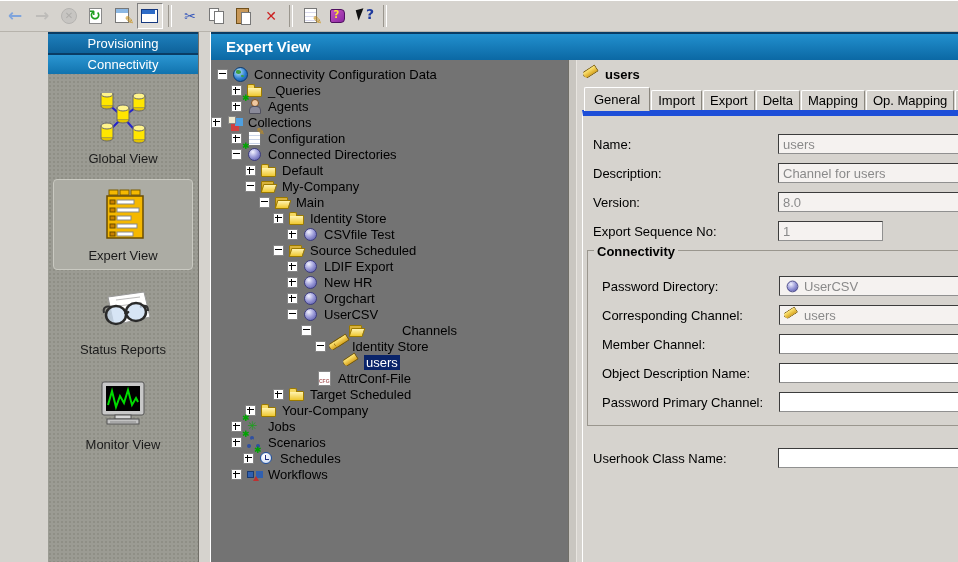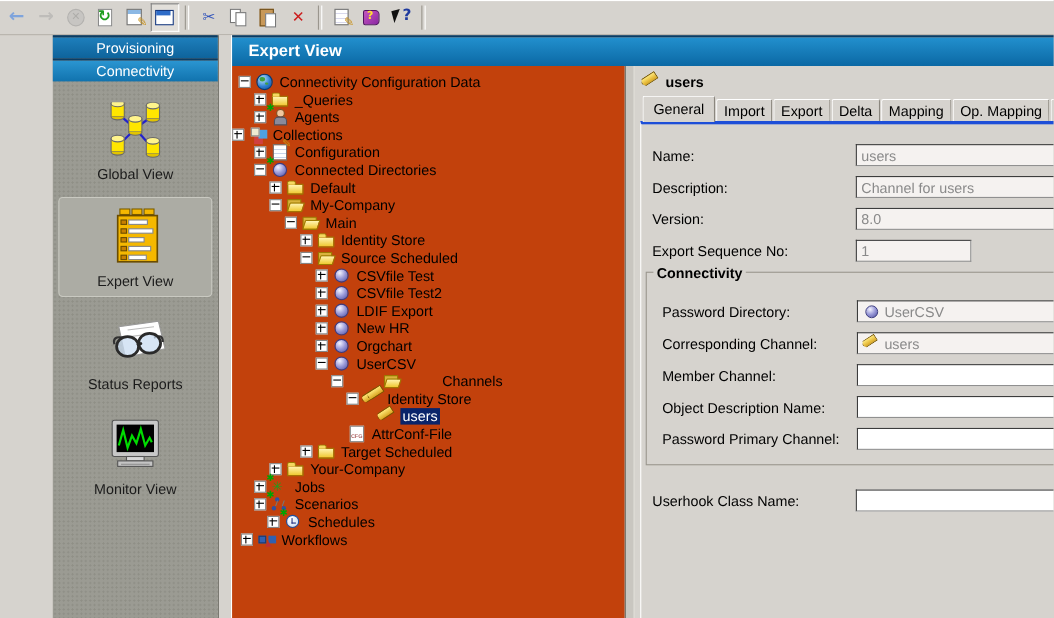--- a/index.html
+++ b/index.html
@@ -66,21 +66,21 @@
   .sb-divider{width:11px;flex:none;background:#D6D3CE;border-left:1px solid #716F68;border-right:1px solid #fff;}
   
   .content{flex:1;display:flex;flex-direction:column;min-width:0;}
   .blue-header{
     height:26px;flex:none;border-top:2px solid #0A3C64;
     background:linear-gradient(#2290CE,#0B68A4);
     color:#fff;font-weight:bold;font-size:15px;line-height:25px;padding-left:15px;
   }
   .panels{flex:1;display:flex;min-height:0;}
   
-  .tree-panel{width:357px;flex:none;background:#c2410c;overflow:hidden;padding-top:6px;}
+  .tree-panel{width:357px;flex:none;background:#737373;overflow:hidden;padding-top:6px;}
   .trow{display:flex;align-items:center;height:16px;white-space:nowrap;cursor:default;}
   .exp{width:9px;height:9px;flex:none;border:1px solid #848484;background:#fff;position:relative;margin-right:4px;}
   .exp::before{content:"";position:absolute;left:1px;right:1px;top:3px;height:1px;background:#000;}
   .exp.plus::after{content:"";position:absolute;top:1px;bottom:1px;left:3px;width:1px;background:#000;}
   .exp.none{visibility:hidden;}
   .tlabel{margin-left:3px;padding:0 2px;font-size:13px;}
   .tlabel.selected{background:#0A246A;color:#fff;}
   
   .ti{width:17px;height:16px;flex:none;position:relative;display:inline-block;}
   .star{position:absolute;left:-4px;top:-5px;z-index:2;color:#00A400;font-size:9px;font-weight:bold;}
@@ -118,21 +118,21 @@
   .detail{flex:1;min-width:0;background:#D6D3CE;display:flex;flex-direction:column;overflow:hidden;padding-left:5px;}
   .detail-header{display:flex;align-items:center;gap:4px;margin:6px 0 5px 2px;font-weight:bold;font-size:13px;}
   .tabs{display:flex;align-items:flex-end;padding-left:2px;position:relative;z-index:2;}
   .tab{
     height:15px;line-height:15px;padding:2px 6px;font-size:13px;background:#D6D3CE;
     border:1px solid #8a867e;border-bottom:none;border-top-color:#fff;border-left-color:#fff;
     border-radius:2px 2px 0 0;margin-right:1px;white-space:nowrap;cursor:pointer;
   }
   .tab.selected{height:19px;line-height:19px;padding:2px 9px;margin-bottom:-1px;z-index:3;position:relative;}
   .tab-page{
-    flex:1;border-top:3px solid #1d4ed8;border-left:1px solid #fff;
+    flex:1;border-top:6px solid #1d4ed8;border-left:1px solid #fff;
     padding:18px 0 0 10px;overflow:hidden;
   }
   .frow{display:flex;align-items:center;height:20px;margin-bottom:9px;}
   .frow label{width:185px;flex:none;font-size:13px;}
   .fld{
     width:340px;flex:none;height:18px;background:#fff;
     border:1px solid #3c3c3c;border-bottom-color:#909090;border-right-color:#909090;
     display:flex;align-items:center;gap:3px;padding:0 4px;font-size:13px;overflow:hidden;
   }
   .fld.readonly{background:#F5F2F0;color:#8a8a8a;}
@@ -342,34 +342,29 @@
           <div class="trow" style="padding-left: 48px;">
             <span class="exp minus"></span>
             <span class="ti ti-folder-open"></span>
             <span class="tlabel">Main</span>
           </div>
           <div class="trow" style="padding-left: 62px;">
             <span class="exp plus"></span>
             <span class="ti ti-folder"></span>
             <span class="tlabel">Identity Store</span>
           </div>
+          <div class="trow" style="padding-left: 76px;">
+            <span class="exp plus"></span>
+            <span class="ti ti-db"></span>
+            <span class="tlabel">CSVfile Test</span>
+          </div>
           <div class="trow" style="padding-left: 62px;">
             <span class="exp minus"></span>
             <span class="ti ti-folder-open"></span>
             <span class="tlabel">Source Scheduled</span>
-          </div>
-          <div class="trow" style="padding-left: 76px;">
-            <span class="exp plus"></span>
-            <span class="ti ti-db"></span>
-            <span class="tlabel">CSVfile Test</span>
-          </div>
-          <div class="trow" style="padding-left: 76px;">
-            <span class="exp plus"></span>
-            <span class="ti ti-db"></span>
-            <span class="tlabel">CSVfile Test2</span>
           </div>
           <div class="trow" style="padding-left: 76px;">
             <span class="exp plus"></span>
             <span class="ti ti-db"></span>
             <span class="tlabel">LDIF Export</span>
           </div>
           <div class="trow" style="padding-left: 76px;">
             <span class="exp plus"></span>
             <span class="ti ti-db"></span>
             <span class="tlabel">New HR</span>
@@ -428,21 +423,21 @@
             </span>
             <span class="tlabel">Scenarios</span>
           </div>
           <div class="trow" style="padding-left: 32px;">
             <span class="exp plus"></span>
             <span class="ti ti-schedule">
               <span class="star"></span>
             </span>
             <span class="tlabel">Schedules</span>
           </div>
-          <div class="trow" style="padding-left: 8px;">
+          <div class="trow" style="padding-left: 20px;">
             <span class="exp plus"></span>
             <span class="ti ti-workflow"></span>
             <span class="tlabel">Workflows</span>
           </div>
         </div>
 
       <div class="panel-divider"></div>
 
       <div class="detail">
         <div class="detail-header">

